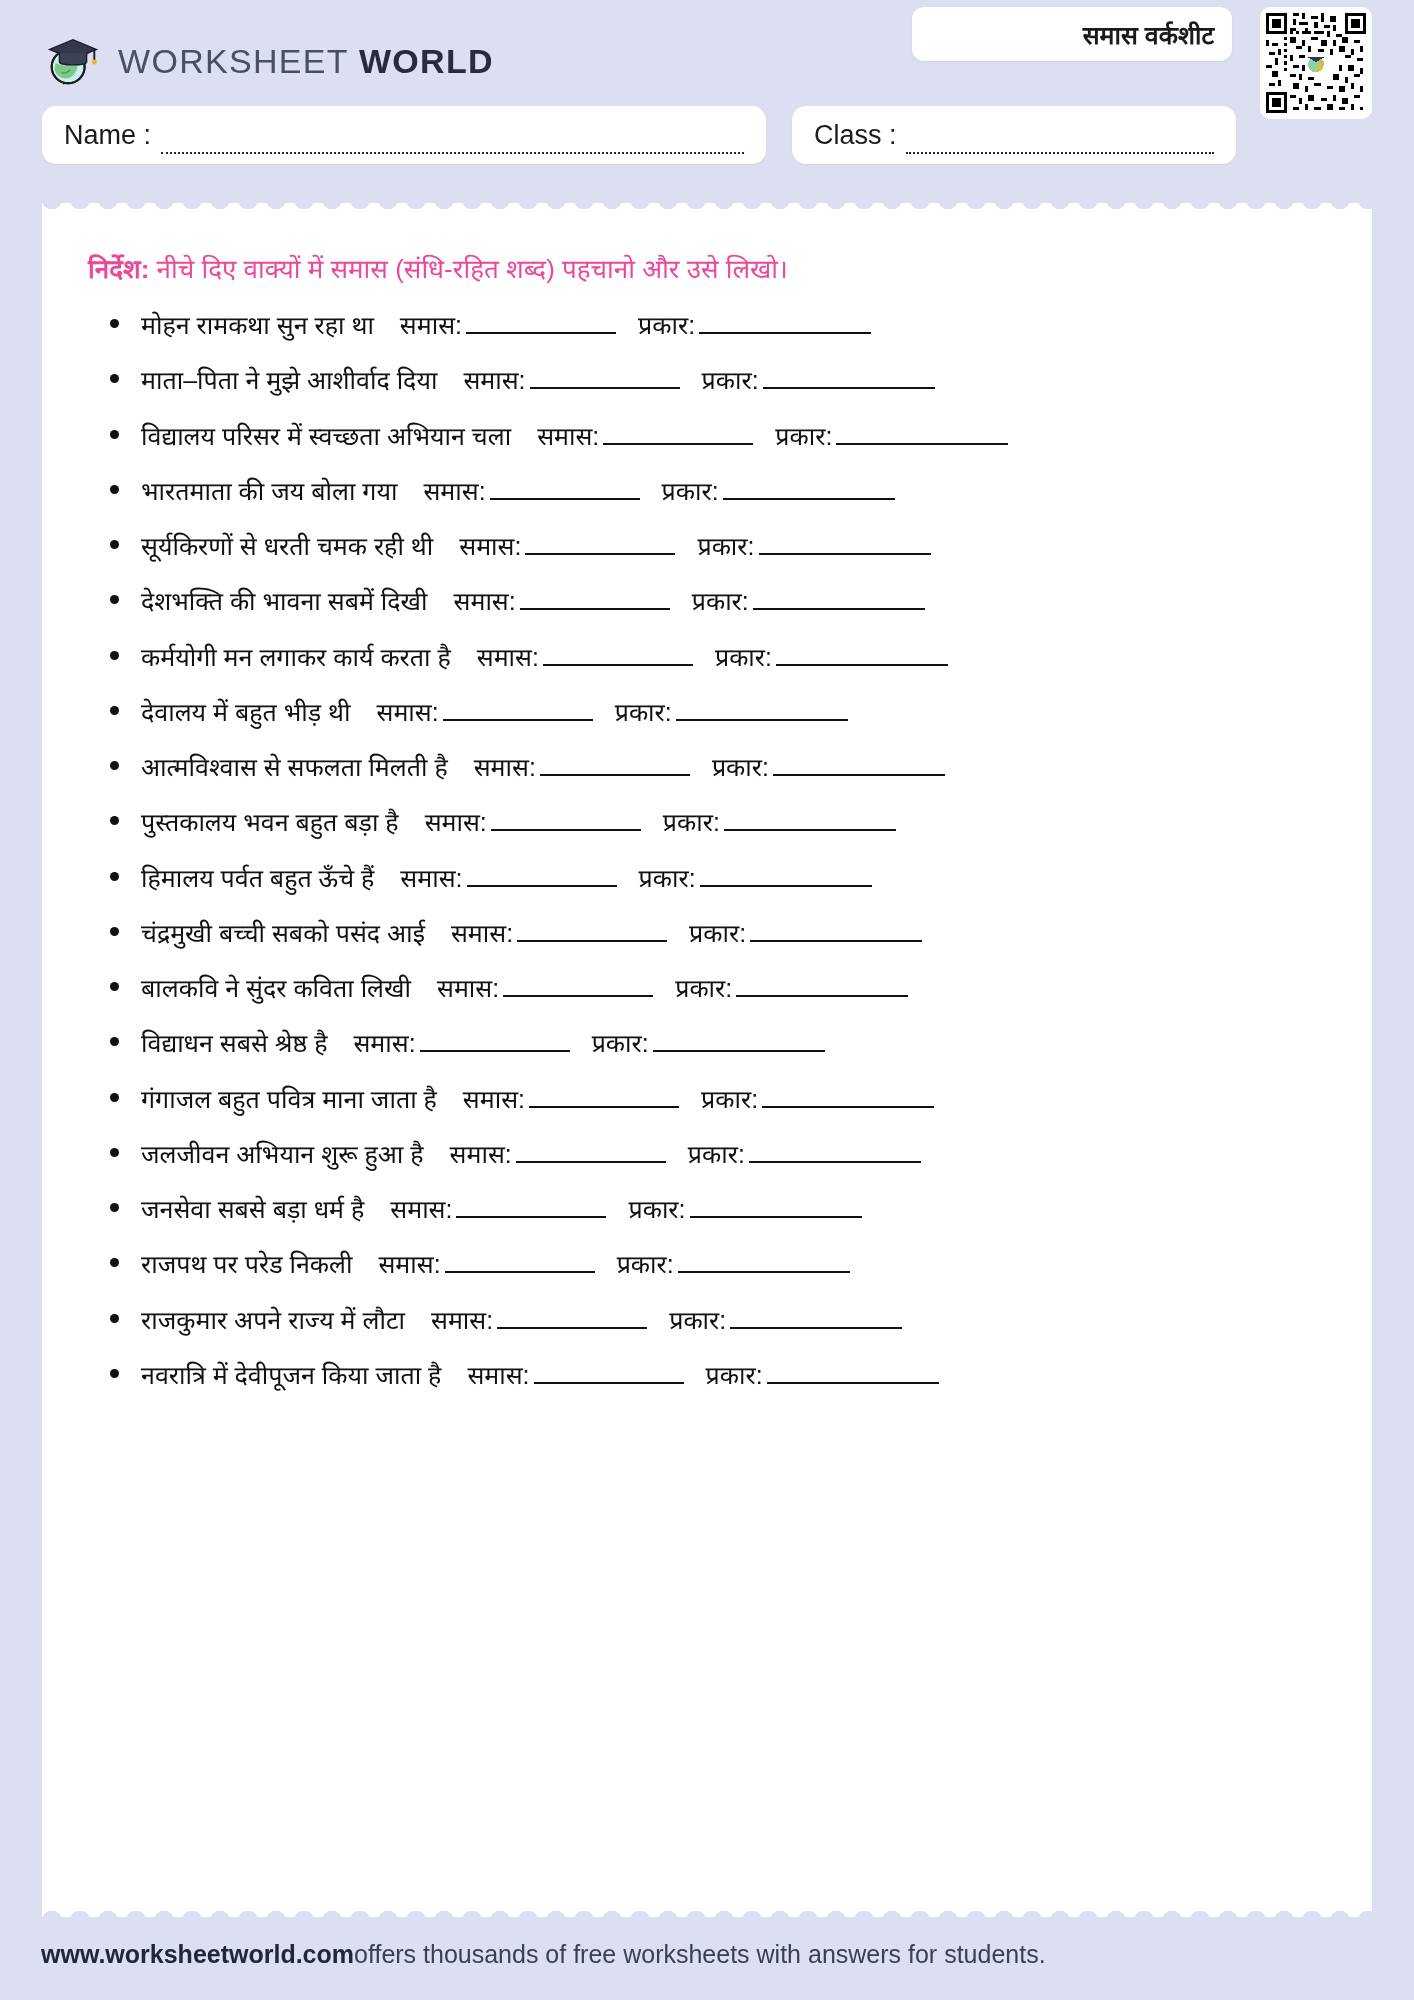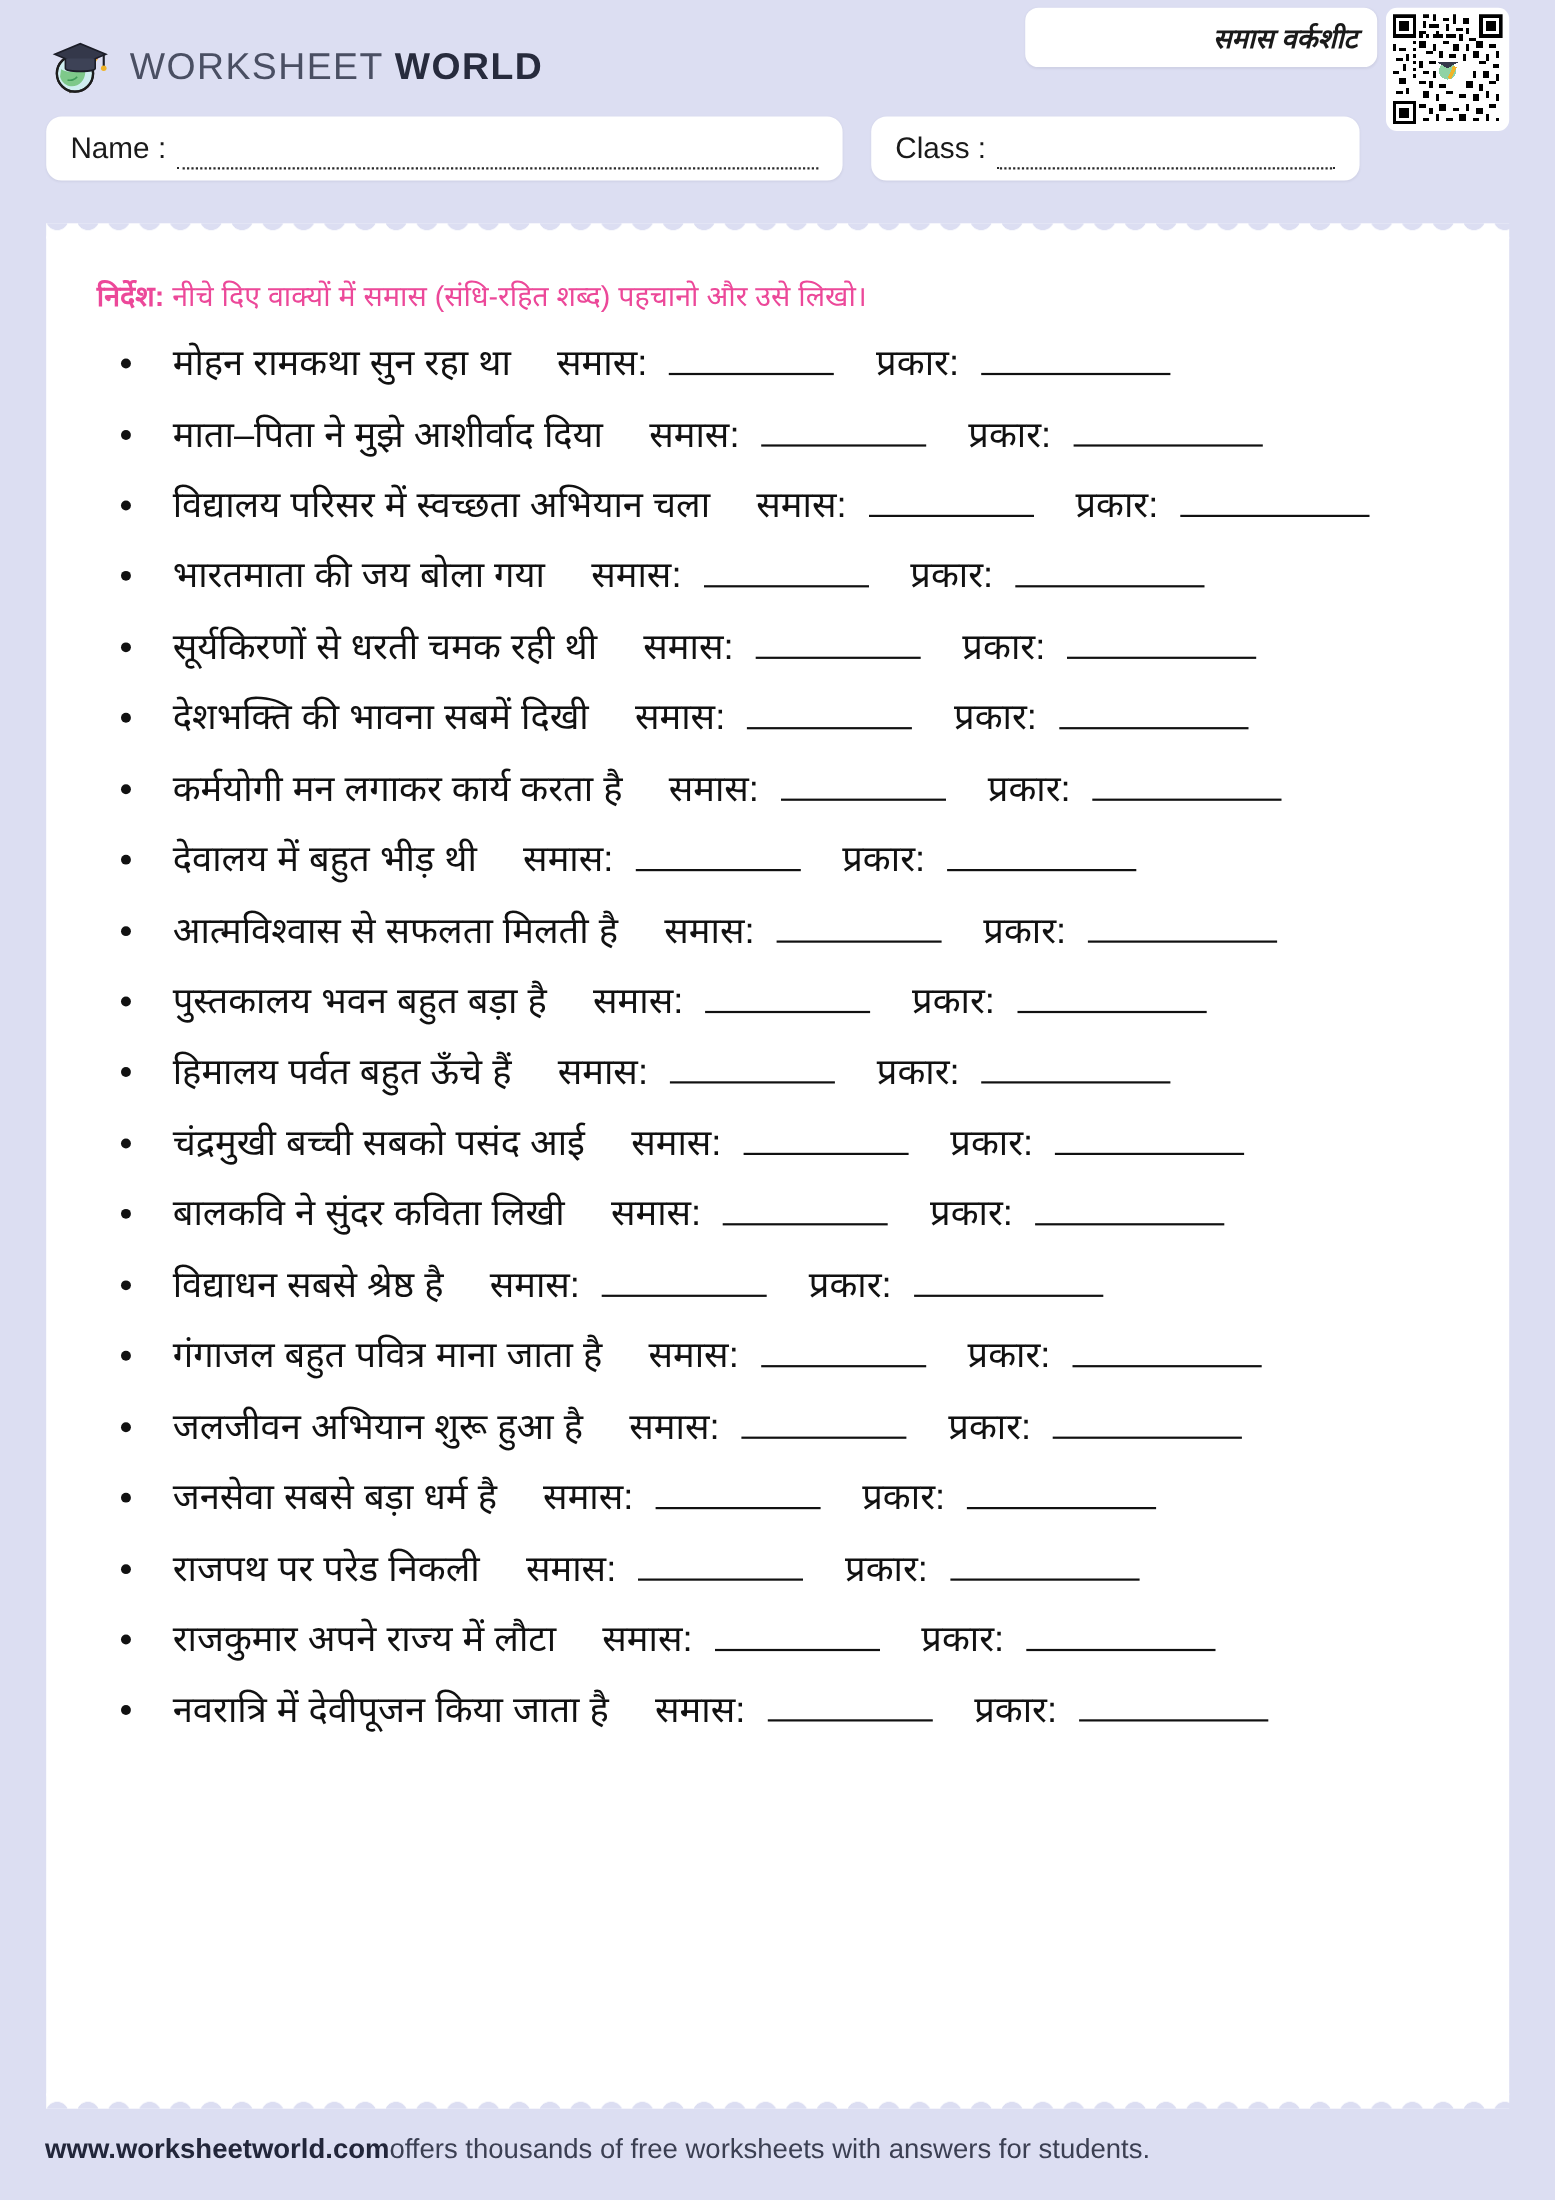--- a/index.html
+++ b/index.html
@@ -45,23 +45,22 @@
     letter-spacing: 1.3px;
     color: #4a4f63;
     font-weight: 400;
     white-space: nowrap;
   }
   .brand-text b { color: #272b3d; font-weight: 700; }
 
   .header-right {
     display: flex;
     align-items: flex-start;
-    gap: 8px;
+    gap: 28px;
     padding-top: 4px;
-    font-style: italic;
   }
 
   .title-badge {
     background: #ffffff;
     border-radius: 12px;
     min-width: 320px;
     height: 54px;
     display: flex;
     align-items: center;
     justify-content: flex-end;
@@ -154,26 +153,25 @@
     margin-bottom: 24px;
     line-height: 1.35;
   }
   .instruction b { font-weight: 700; }
 
   .qlist { list-style: none; }
 
   .qitem {
     display: flex;
     align-items: baseline;
-    font-size: 33px;
+    font-size: 25px;
     color: #111;
     line-height: 1.15;
     margin-bottom: 26.5px;
     white-space: nowrap;
-    gap: 16px;
   }
 
   .bullet {
     flex: 0 0 auto;
     width: 9px; height: 9px;
     border-radius: 50%;
     background: #111;
     margin-right: 22px;
     margin-left: 22px;
     position: relative;

